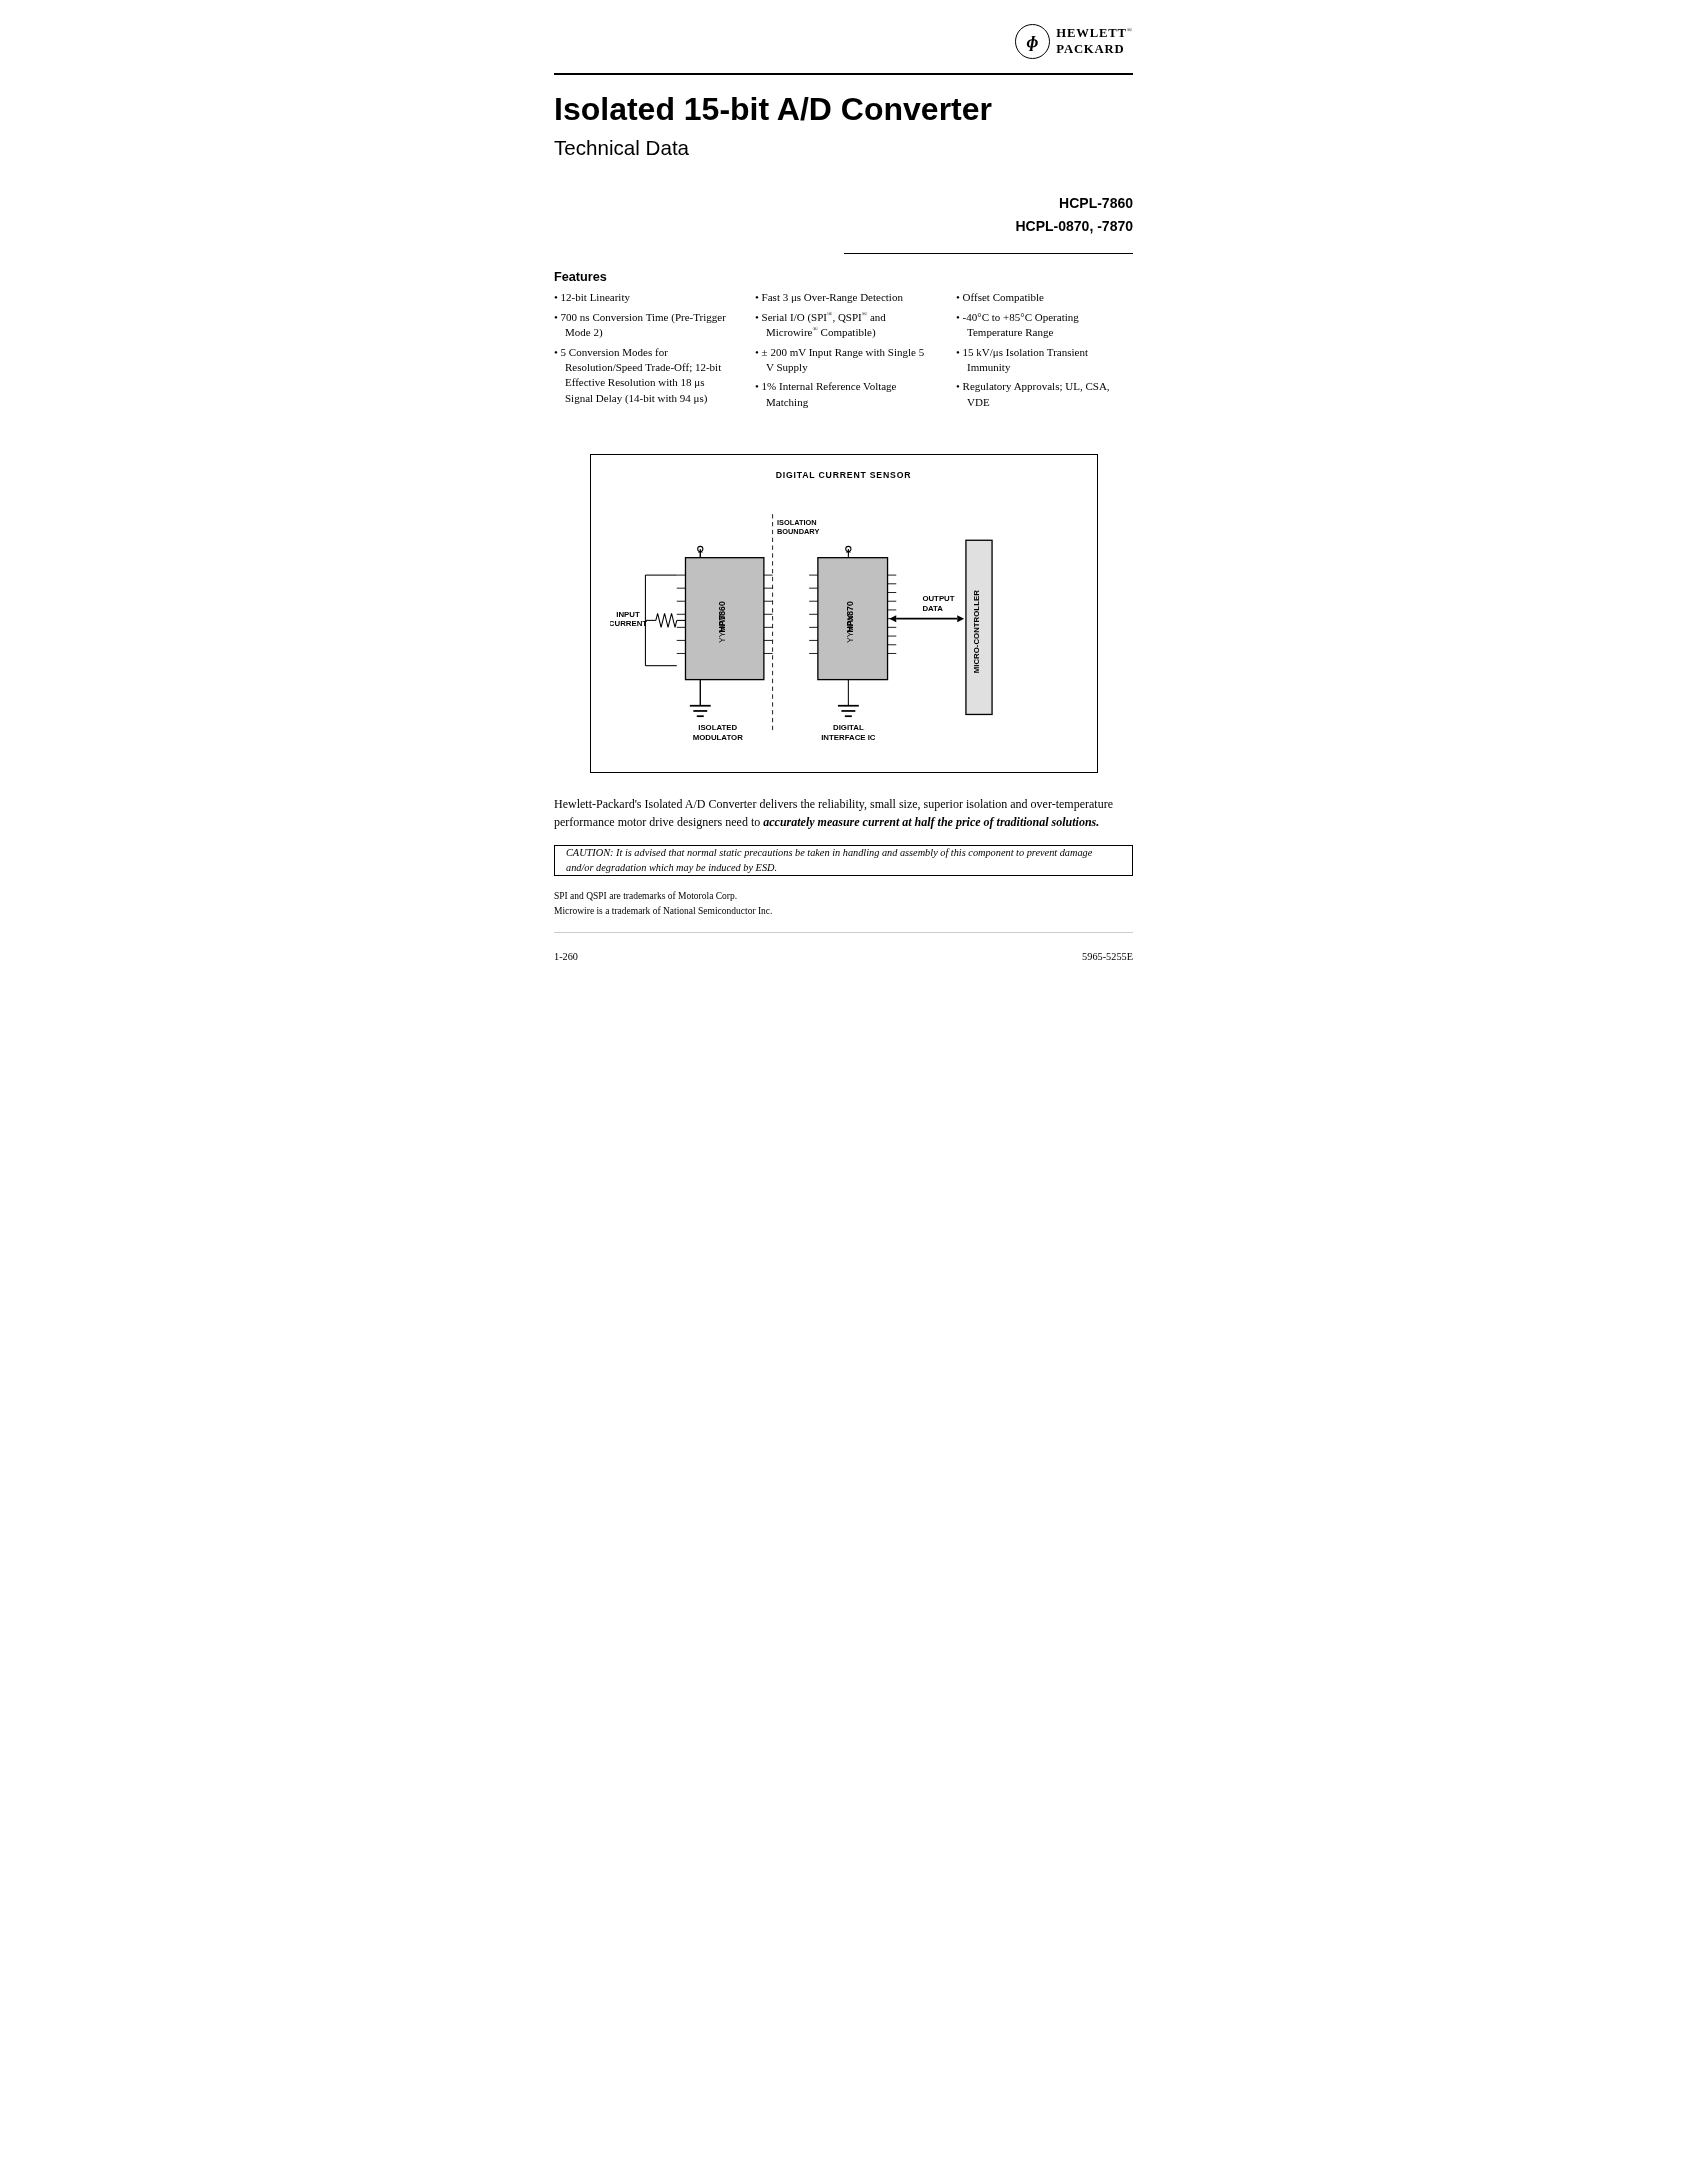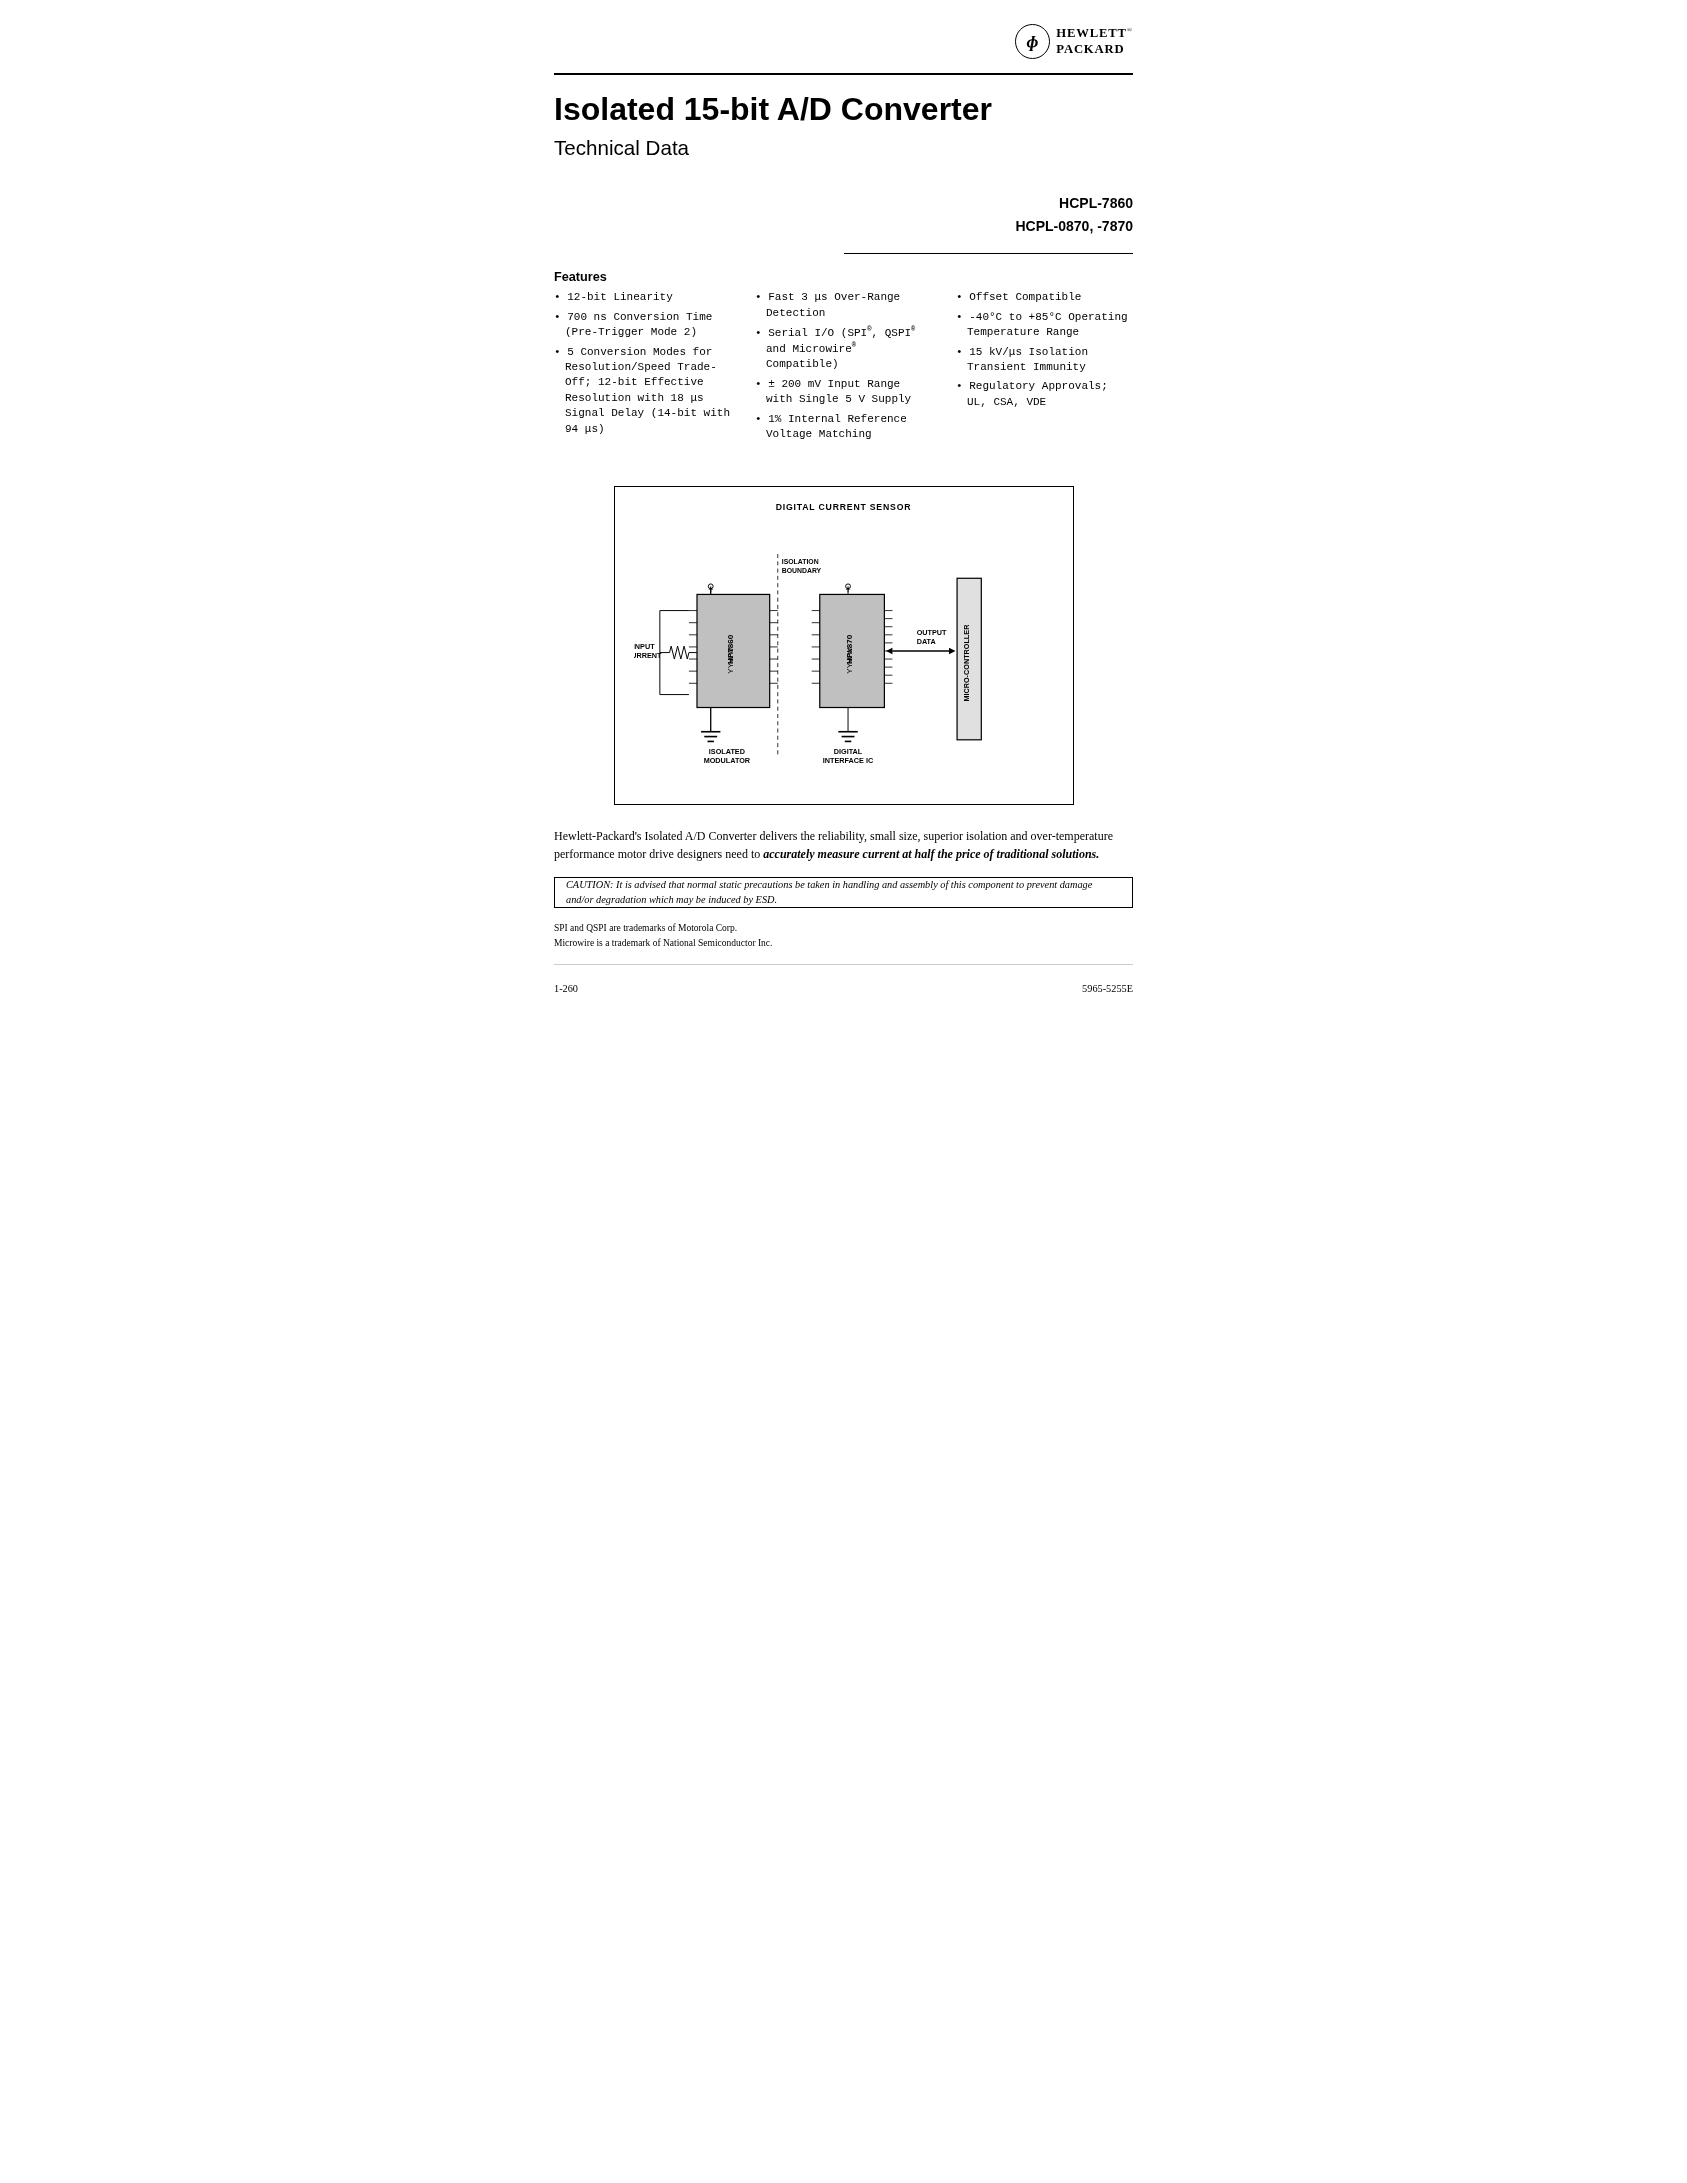--- a/index.html
+++ b/index.html
@@ -91,21 +91,20 @@
     .features-title {
       font-weight: bold;
       font-size: 12.7px;
       font-family: Arial, Helvetica, sans-serif;
       margin-bottom: 6.4px;
     }
     .features-columns {
       display: flex;
       gap: 24px;
       align-items: flex-start;
-      font-family: Liberation Mono, monospace;
     }
     .feature-col {
       flex: 1;
     }
     .feature-col ul {
       list-style: none;
       padding: 0;
     }
     .feature-col ul li {
       padding-left: 11px;
@@ -117,21 +116,21 @@
     .feature-col ul li::before {
       content: "• ";
     }
     sup { font-size: 7.1px; }
 
     
     .diagram-container {
       border: 0.8px solid #000;
       padding: 14.3px 19px 14.3px 19px;
       margin: 0 auto 22px auto;
-      width: 460px;
+      width: 508px;
       position: relative;
       font-family: Arial, Helvetica, sans-serif;
       font-size: 8px;
     }
     .diagram-title {
       text-align: center;
       font-weight: bold;
       font-size: 8.7px;
       letter-spacing: 0.8px;
       margin-bottom: 8px;

